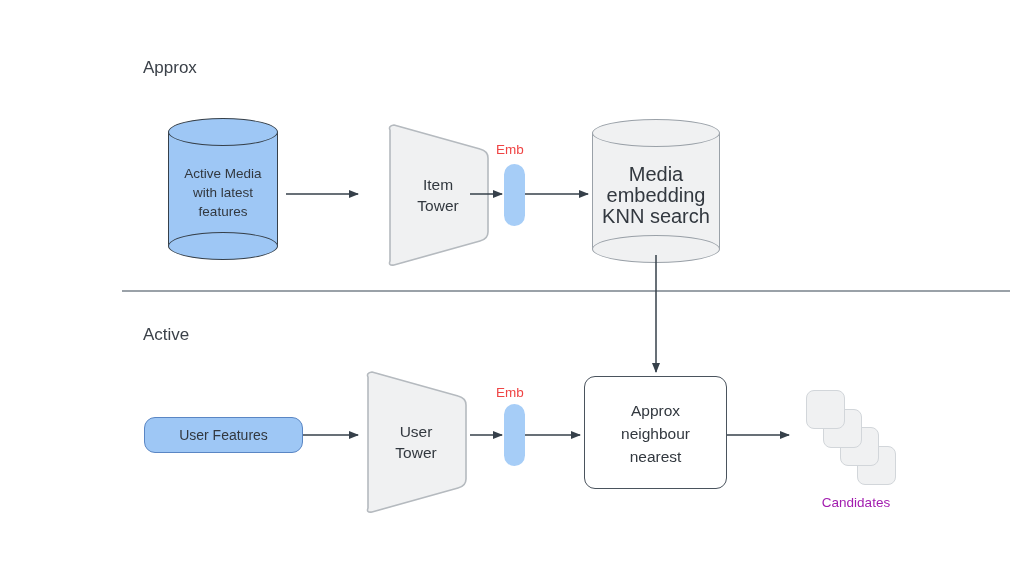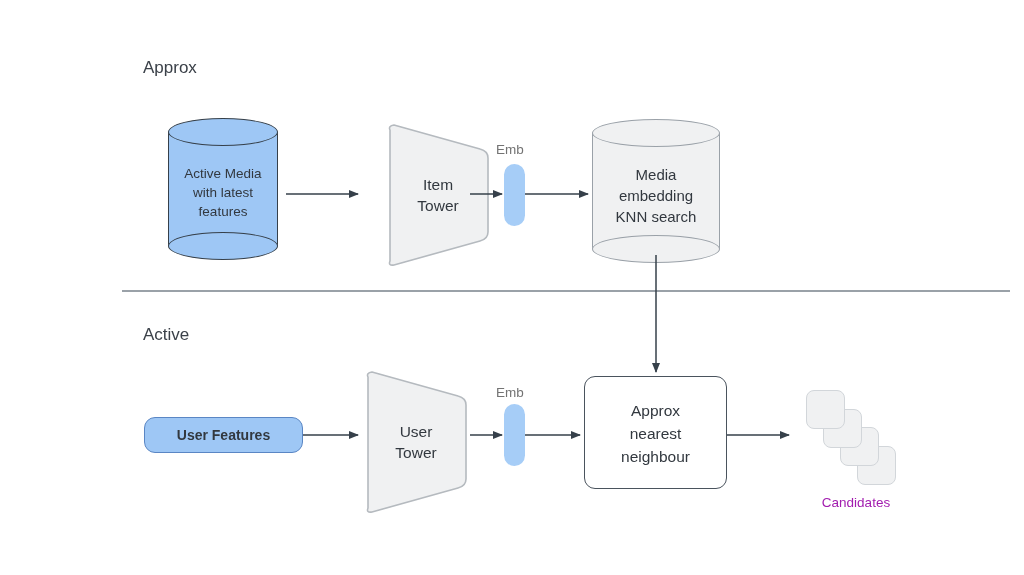--- a/index.html
+++ b/index.html
@@ -37,21 +37,21 @@
     font-size: 13.5px;
     line-height: 16px;
     color: #a21caf;
     white-space: nowrap;
     text-align: center;
   }
   .emb-label {
     position: absolute;
     font-size: 13.5px;
     line-height: 16px;
-    color: #737373;
+    color: #ef4444;
     white-space: nowrap;
   }
   .node-text {
     position: absolute;
     left: 0; right: 0; top: 50%;
     transform: translateY(-50%);
     text-align: center;
     font-size: 15.5px;
     line-height: 21px;
     color: #32383f;
@@ -148,49 +148,49 @@
     </div>
   </div>
 
   <div class="emb-label" style="left:496px; top:142px;">Emb</div>
   <div class="emb-pill" style="left:504px; top:164px; width:21px; height:62px; background:#a6cdf7;"></div>
 
   <div class="cylinder" style="left:592px; top:119px; width:128px; height:144px;">
     <div class="cyl-body" style="top:14px; height:116px; background:#f0f1f2; border-left-color:#9aa1a8; border-right-color:#9aa1a8;"></div>
     <div class="cyl-ellipse" style="top:116px; height:28px; background:#f0f1f2; border-color:#9aa1a8;"></div>
     <div class="cyl-ellipse" style="top:0px; height:28px; background:#f0f1f2; border-color:#9aa1a8;"></div>
-    <div class="node-text small" style="top:53%; font-size:15px; line-height:21px;">
+    <div class="node-text small" style="top:53%; font-size:20px; line-height:21px;">
       <div>Media</div>
       <div>embedding</div>
       <div>KNN search</div>
     </div>
   </div>
 
-  <div class="round-box" style="left:144px; top:417px; width:159px; height:36px; background:#9ec7f5; border:1.4px solid #5a86c4;font-weight:bold;">
+  <div class="round-box" style="left:144px; top:417px; width:159px; height:36px; background:#9ec7f5; border:1.4px solid #5a86c4;">
     <div class="node-text small" style="font-size:14px;">User Features</div>
   </div>
 
   <div class="node" style="left:362px; top:369px; width:108px; height:146px;">
     <svg width="108" height="146" viewBox="0 0 108 146">
       <path d="M 6 8 Q 4 4 10 3 L 96 27 Q 104 29 104 36 L 104 110 Q 104 117 96 119 L 10 143 Q 4 144 6 139 Z" fill="#f0f1f2" stroke="#b5babf" stroke-width="1.6" stroke-linejoin="round"></path>
     </svg>
     <div class="node-text" style="top:50%;">
       <div>User</div>
       <div>Tower</div>
     </div>
   </div>
 
   <div class="emb-label" style="left:496px; top:385px;">Emb</div>
   <div class="emb-pill" style="left:504px; top:404px; width:21px; height:62px; background:#a6cdf7;"></div>
 
   <div class="round-box" style="left:584px; top:376px; width:143px; height:113px; background:#ffffff; border:1.4px solid #4a535d;">
     <div class="node-text" style="font-size:15.5px; line-height:23px;">
       <div>Approx</div>
+      <div>neighbour</div>
       <div>nearest</div>
-      <div>neighbour</div>
     </div>
   </div>
 
   <div class="node" style="left:806px; top:390px; width:100px; height:95px;">
     <div class="cand-card" style="left:51px; top:56px; width:39px; height:39px;"></div>
     <div class="cand-card" style="left:34px; top:37px; width:39px; height:39px;"></div>
     <div class="cand-card" style="left:17px; top:19px; width:39px; height:39px;"></div>
     <div class="cand-card" style="left:0px;  top:0px;  width:39px; height:39px;"></div>
   </div>
   <div class="caption" style="left:811px; top:495px; width:90px;">Candidates</div>

